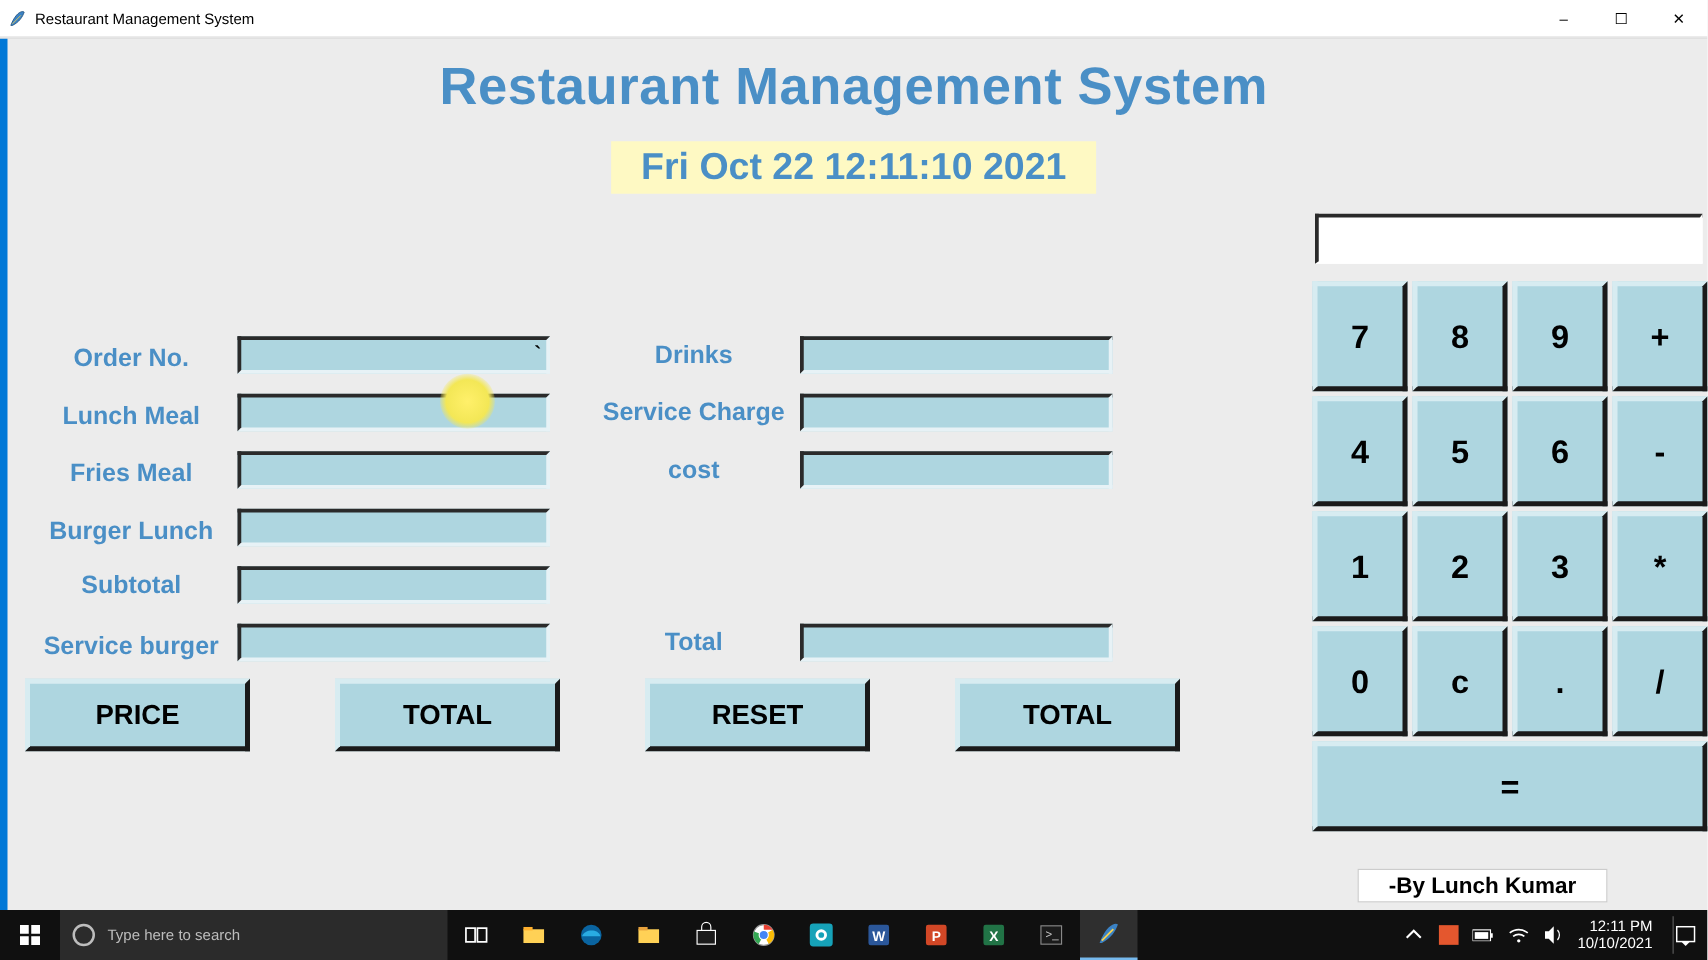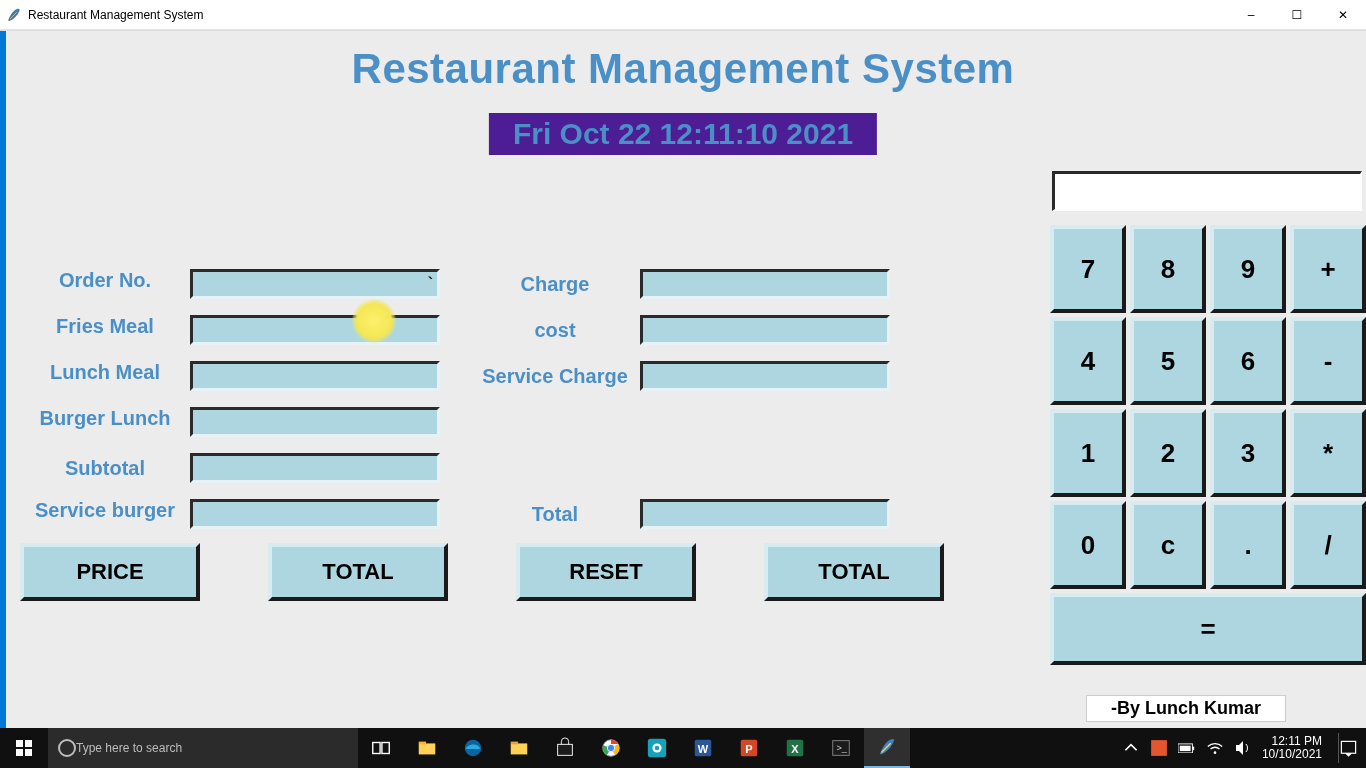--- a/index.html
+++ b/index.html
@@ -28,32 +28,32 @@
     position: absolute; left: 0; top: 0; width: 6px; height: 100%;
     background: #0078d7;
   }
 
   .heading {
     position: absolute; top: 14px; left: 0; right: 0; text-align: center;
     font-size: 42px; font-weight: bold; color: #4a8fc6; letter-spacing: 0.5px;
   }
   .datetime-wrap {
     position: absolute; top: 82px; left: 50%; transform: translateX(-50%);
-    background: #4c1d95; padding: 4px 24px; display: flex; align-items: center;
+    background: #fef9c3; padding: 4px 24px; display: flex; align-items: center;
   }
   .datetime-wrap span {
     font-size: 30px; font-weight: bold; color: #4a8fc6;
   }
 
   
   .form-area {
     position: absolute; left: 20px; top: 230px; width: 900px;
   }
   .row { height: 46px; display: flex; align-items: center; }
-  .form-col1 { width: 450px; display: flex; align-items: flex-start; }
+  .form-col1 { width: 450px; display: flex; align-items: flex-end; }
   .form-col2 { width: 450px; display: flex; align-items: center; }
   .lbl {
     width: 170px; text-align: center; color: #4a8fc6; font-size: 20px; font-weight: bold;
   }
   .inp-wrap {
     position: relative; width: 250px; height: 30px;
   }
   .inp-wrap .sunk {
     position: absolute; inset: 0;
     border-top: 3px solid #2a2a2a; border-left: 3px solid #2a2a2a;
@@ -121,21 +121,21 @@
   
   .taskbar {
     position: absolute; left: 0; right: 0; bottom: 0; height: 40px;
     background: #101010; color: #fff; display: flex; align-items: center;
     font-size: 12px;
   }
   .startbtn { width: 48px; height: 40px; display: flex; align-items: center; justify-content: center; }
   .startbtn svg { width: 16px; height: 16px; }
   .searchbox {
     display: flex; align-items: center; background: #2b2b2b; height: 40px; width: 310px;
-    color: #bdbdbd; padding-left: 10px; 
+    color: #bdbdbd; padding-left: 10px; gap: 10px;
   }
   .searchbox .circle {
     width: 18px; height: 18px; border: 2px solid #bdbdbd; border-radius: 50%;
   }
   .tb-icons { display: flex; align-items: center; height: 40px; }
   .tb-ico { width: 46px; height: 40px; display: flex; align-items: center; justify-content: center; color:#fff; }
   .tb-ico.active { border-bottom: 2px solid #76b9ed; background: #2f2f2f; }
   .tb-ico svg, .tb-ico .g { width: 22px; height: 22px; }
   .tray { margin-left: auto; display: flex; align-items: center; gap: 10px; padding-right: 8px; }
   .tray .clock { text-align: right; line-height: 1.1; font-size: 12px; color: #fff; }
@@ -177,55 +177,55 @@
 
     <div class="row">
       <div class="form-col1">
         <div class="lbl">Order No.</div>
         <div class="inp-wrap">
             <div class="sunk"></div>
             <input style="text-align: right;" value="`">
           </div>
       </div>
       <div class="form-col2">
-        <div class="lbl">Charge</div>
+        <div class="lbl">Drinks</div>
+        <div class="inp-wrap">
+            <div class="sunk"></div>
+            <input value="" style="">
+          </div>
+      </div>
+    </div>
+
+    <div class="row">
+      <div class="form-col1">
+        <div class="lbl">Lunch Meal</div>
+        <div class="inp-wrap">
+            <div class="sunk"></div>
+            <input value="" style="">
+          </div>
+      </div>
+      <div class="form-col2">
+        <div class="lbl">Service Charge</div>
         <div class="inp-wrap">
             <div class="sunk"></div>
             <input value="" style="">
           </div>
       </div>
     </div>
 
     <div class="row">
       <div class="form-col1">
         <div class="lbl">Fries Meal</div>
         <div class="inp-wrap">
             <div class="sunk"></div>
             <input value="" style="">
           </div>
       </div>
       <div class="form-col2">
         <div class="lbl">cost</div>
-        <div class="inp-wrap">
-            <div class="sunk"></div>
-            <input value="" style="">
-          </div>
-      </div>
-    </div>
-
-    <div class="row">
-      <div class="form-col1">
-        <div class="lbl">Lunch Meal</div>
-        <div class="inp-wrap">
-            <div class="sunk"></div>
-            <input value="" style="">
-          </div>
-      </div>
-      <div class="form-col2">
-        <div class="lbl">Service Charge</div>
         <div class="inp-wrap">
             <div class="sunk"></div>
             <input value="" style="">
           </div>
       </div>
     </div>
 
     <div class="row">
       <div class="form-col1">
         <div class="lbl">Burger Lunch</div>

